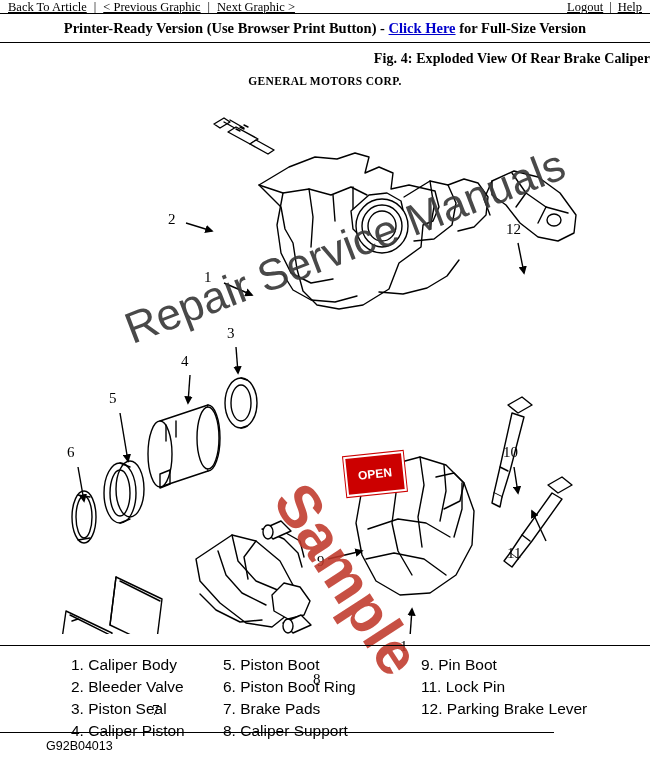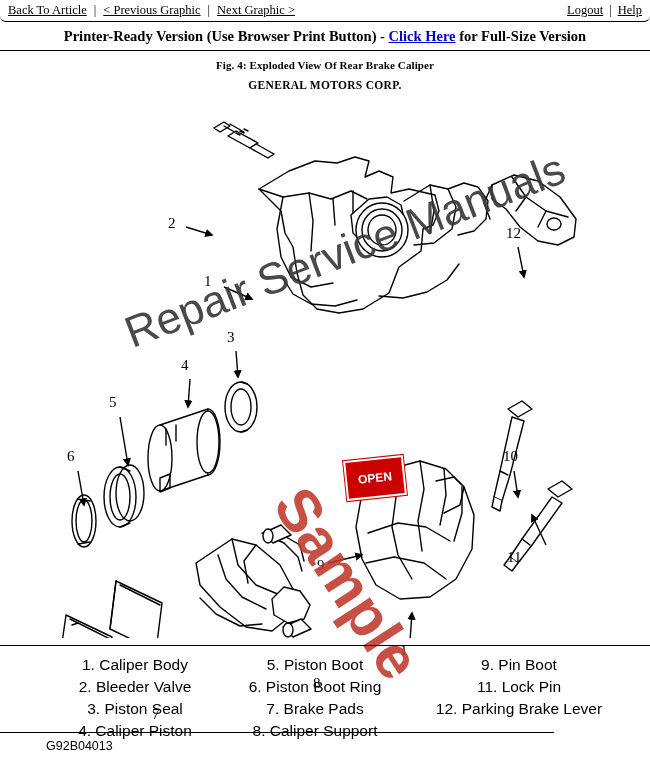--- a/index.html
+++ b/index.html
@@ -10,28 +10,27 @@
   body {
     width: 650px; height: 764px;
     font-family: "Liberation Serif", serif;
     color: #000;
     position: relative;
     overflow: hidden;
   }
 
   
   .topbar {
-    height: 22px;
+    height: 14px;
     border-bottom: 1px solid #000;
     display: flex;
-    align-items: center;
+    align-items: flex-start;
     padding: 0 8px;
     font-family: "Liberation Serif", serif;
     font-size: 12.5px;
-    border-radius: 6px;
   }
   .topbar .left { display: flex; align-items: center; gap: 0; }
   .topbar .right { margin-left: auto; display: flex; align-items: center; gap: 0; }
   .navlink {
     color: #000;
     text-decoration: underline;
     cursor: pointer;
     white-space: nowrap;
   }
   .sep {
@@ -50,22 +49,22 @@
     line-height: 1.2;
   }
   .printhdr a {
     color: #0000cc;
     text-decoration: underline;
     cursor: pointer;
   }
 
   
   .figcap {
-    text-align: center;
-    font-size: 11px;
+    text-align: right;
+    font-size: 14px;
     font-weight: bold;
     margin-top: 8px;
     letter-spacing: .1px;
   }
   .corpname {
     text-align: center;
     font-size: 11.5px;
     font-weight: bold;
     margin-top: 8px;
     letter-spacing: .3px;
@@ -135,21 +134,20 @@
     left: 0; top: 645px;
     width: 650px;
     border-top: 1px solid #000;
     padding-top: 8px;
     display: flex;
     justify-content: center;
     gap: 0px;
     font-family: "Liberation Sans", sans-serif;
     font-size: 15.5px;
     line-height: 1.42;
-    text-align: center;
   }
   .legend .col { padding: 0 6px; }
   .legend .col.c1 { width: 178px; padding-left: 44px; }
   .legend .col.c2 { width: 196px; margin-left: 12px; }
   .legend .col.c3 { width: 210px; padding-left: 8px; }
   .legend .item { white-space: nowrap; }
 
   
   .footcode {
     position: absolute;

